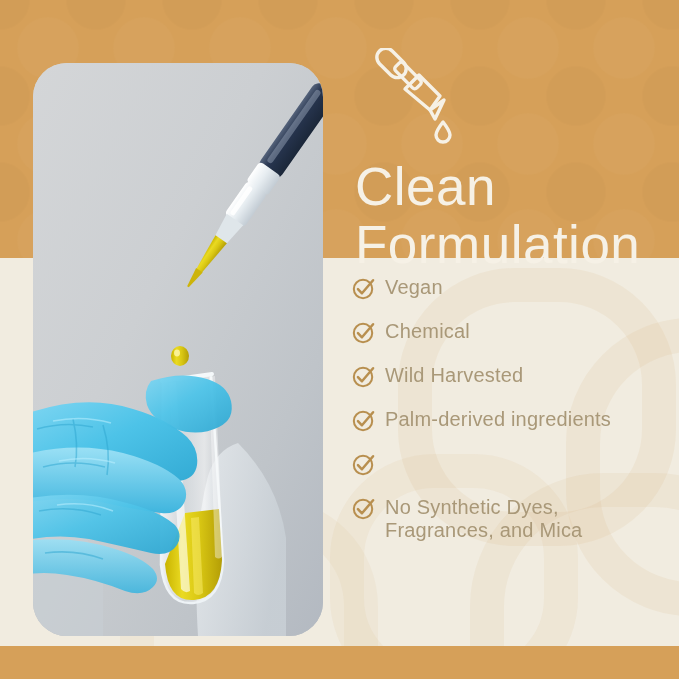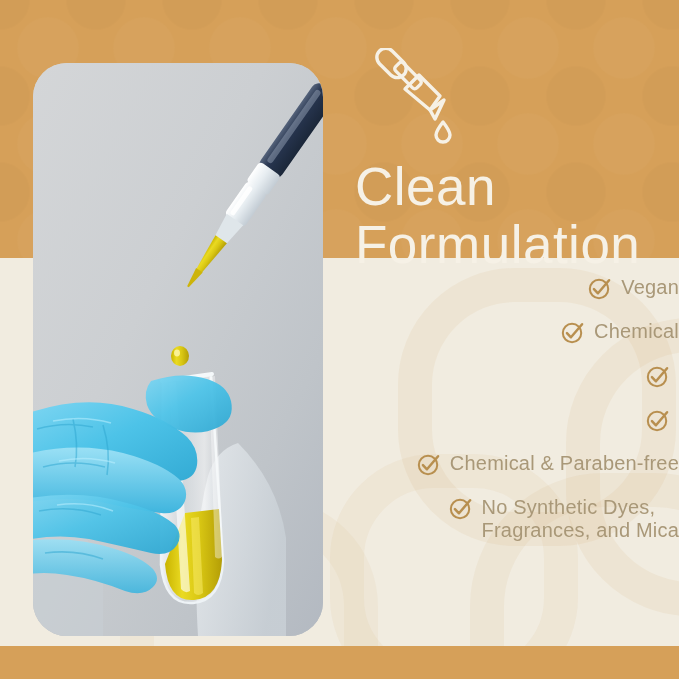--- a/index.html
+++ b/index.html
@@ -124,21 +124,20 @@
   .checklist {
     position: absolute;
     left: 0;
     top: 276px;
     width: 327px;
   }
   .check-item {
     display: flex;
     align-items: flex-start;
     margin-bottom: 20px;
-    justify-content: flex-end;
   }
   .check-item:last-child { margin-bottom: 4px; }
 
   .check-icon {
     flex: 0 0 auto;
     width: 23px;
     height: 23px;
     margin-right: 10px;
     margin-top: 1px;
   }
@@ -322,39 +321,40 @@
       </div>
 
 
       <div class="check-item">
         <span class="check-icon">
           <svg viewBox="0 0 24 24" aria-hidden="true">
             <circle cx="11.5" cy="12.5" r="9.6" fill="none" stroke="#b88f4f" stroke-width="2.1"></circle>
             <path d="M6.2 12.6 L10.4 17 L22 3.4" fill="none" stroke="#b88f4f" stroke-width="2.6" stroke-linecap="round" stroke-linejoin="round"></path>
           </svg>
         </span>
-      </div>
-
-      <div class="check-item">
-        <span class="check-icon">
-          <svg viewBox="0 0 24 24" aria-hidden="true">
-            <circle cx="11.5" cy="12.5" r="9.6" fill="none" stroke="#b88f4f" stroke-width="2.1"></circle>
-            <path d="M6.2 12.6 L10.4 17 L22 3.4" fill="none" stroke="#b88f4f" stroke-width="2.6" stroke-linecap="round" stroke-linejoin="round"></path>
-          </svg>
-        </span>
-      </div>
-
-      <div class="check-item">
-        <span class="check-icon">
-          <svg viewBox="0 0 24 24" aria-hidden="true">
-            <circle cx="11.5" cy="12.5" r="9.6" fill="none" stroke="#b88f4f" stroke-width="2.1"></circle>
-            <path d="M6.2 12.6 L10.4 17 L22 3.4" fill="none" stroke="#b88f4f" stroke-width="2.6" stroke-linecap="round" stroke-linejoin="round"></path>
-          </svg>
-        </span>
-        <span class="check-label">Chemical &amp; Paraben-free</span>
+        <span class="check-label">Wild Harvested</span>
+      </div>
+
+      <div class="check-item">
+        <span class="check-icon">
+          <svg viewBox="0 0 24 24" aria-hidden="true">
+            <circle cx="11.5" cy="12.5" r="9.6" fill="none" stroke="#b88f4f" stroke-width="2.1"></circle>
+            <path d="M6.2 12.6 L10.4 17 L22 3.4" fill="none" stroke="#b88f4f" stroke-width="2.6" stroke-linecap="round" stroke-linejoin="round"></path>
+          </svg>
+        </span>
+        <span class="check-label">Palm-derived ingredients</span>
+      </div>
+
+      <div class="check-item">
+        <span class="check-icon">
+          <svg viewBox="0 0 24 24" aria-hidden="true">
+            <circle cx="11.5" cy="12.5" r="9.6" fill="none" stroke="#b88f4f" stroke-width="2.1"></circle>
+            <path d="M6.2 12.6 L10.4 17 L22 3.4" fill="none" stroke="#b88f4f" stroke-width="2.6" stroke-linecap="round" stroke-linejoin="round"></path>
+          </svg>
+        </span>
       </div>
 
       <div class="check-item">
         <span class="check-icon">
           <svg viewBox="0 0 24 24" aria-hidden="true">
             <circle cx="11.5" cy="12.5" r="9.6" fill="none" stroke="#b88f4f" stroke-width="2.1"></circle>
             <path d="M6.2 12.6 L10.4 17 L22 3.4" fill="none" stroke="#b88f4f" stroke-width="2.6" stroke-linecap="round" stroke-linejoin="round"></path>
           </svg>
         </span>
         <span class="check-label">No Synthetic Dyes,

